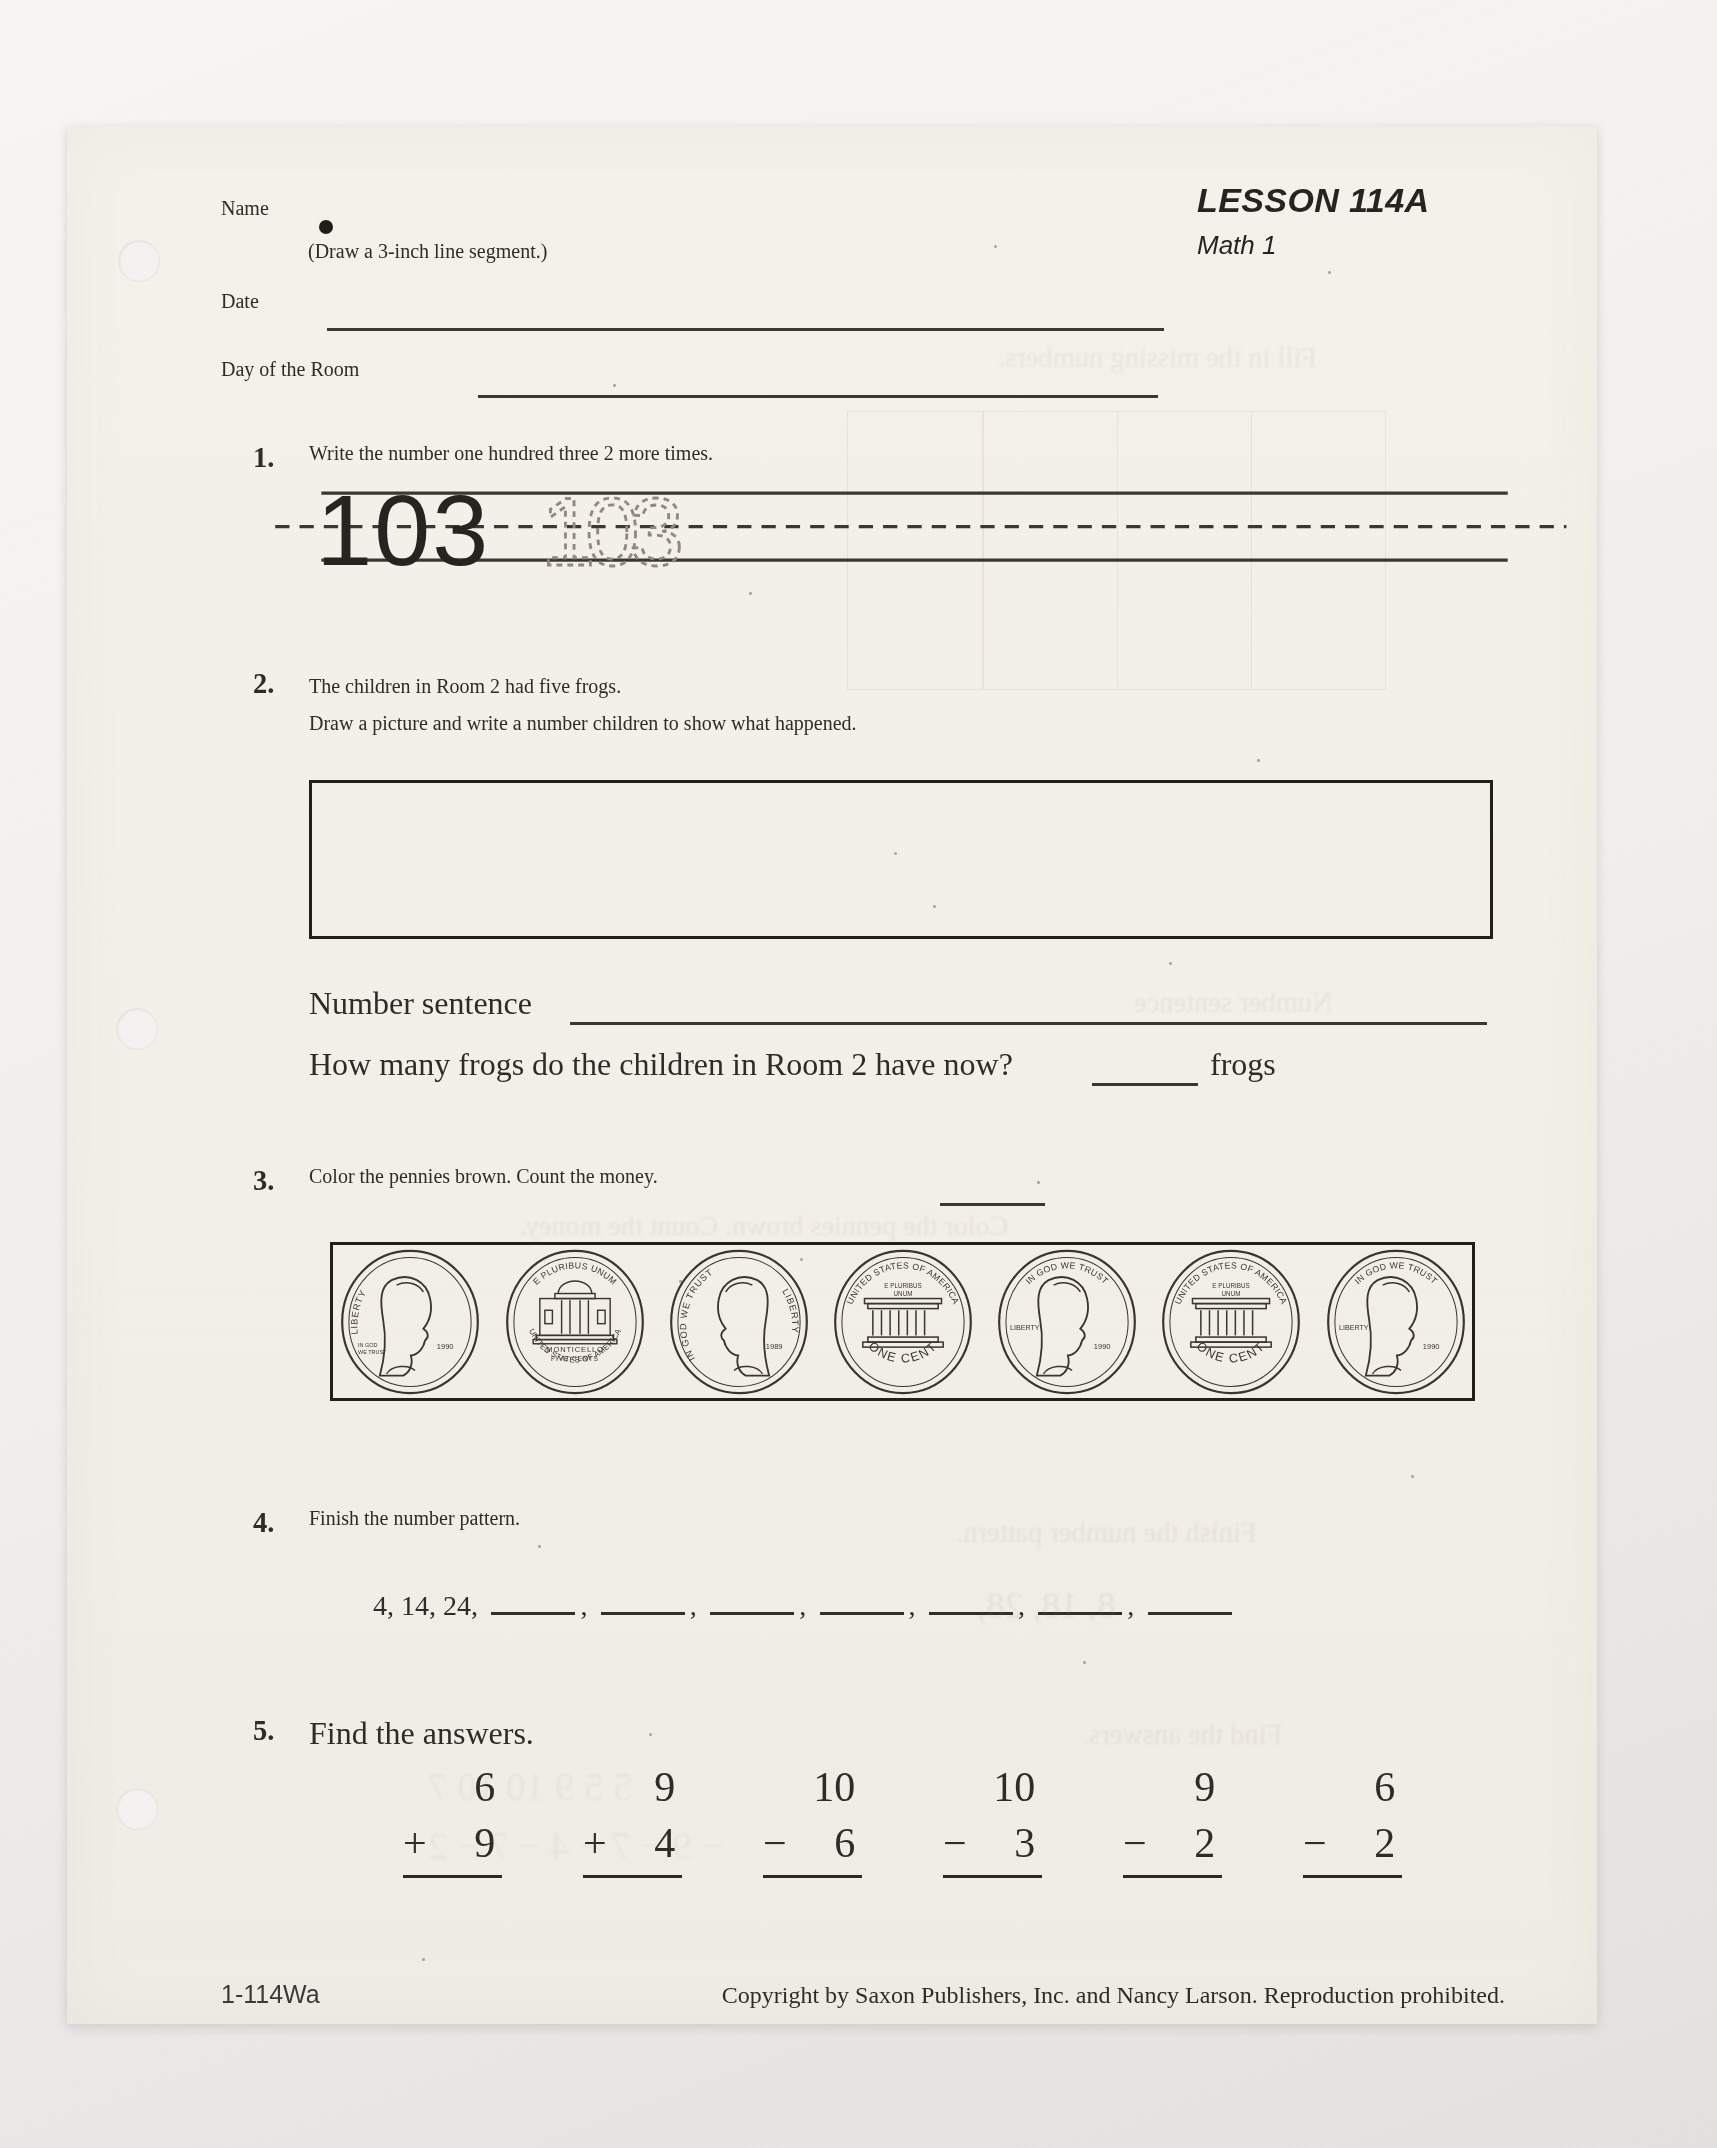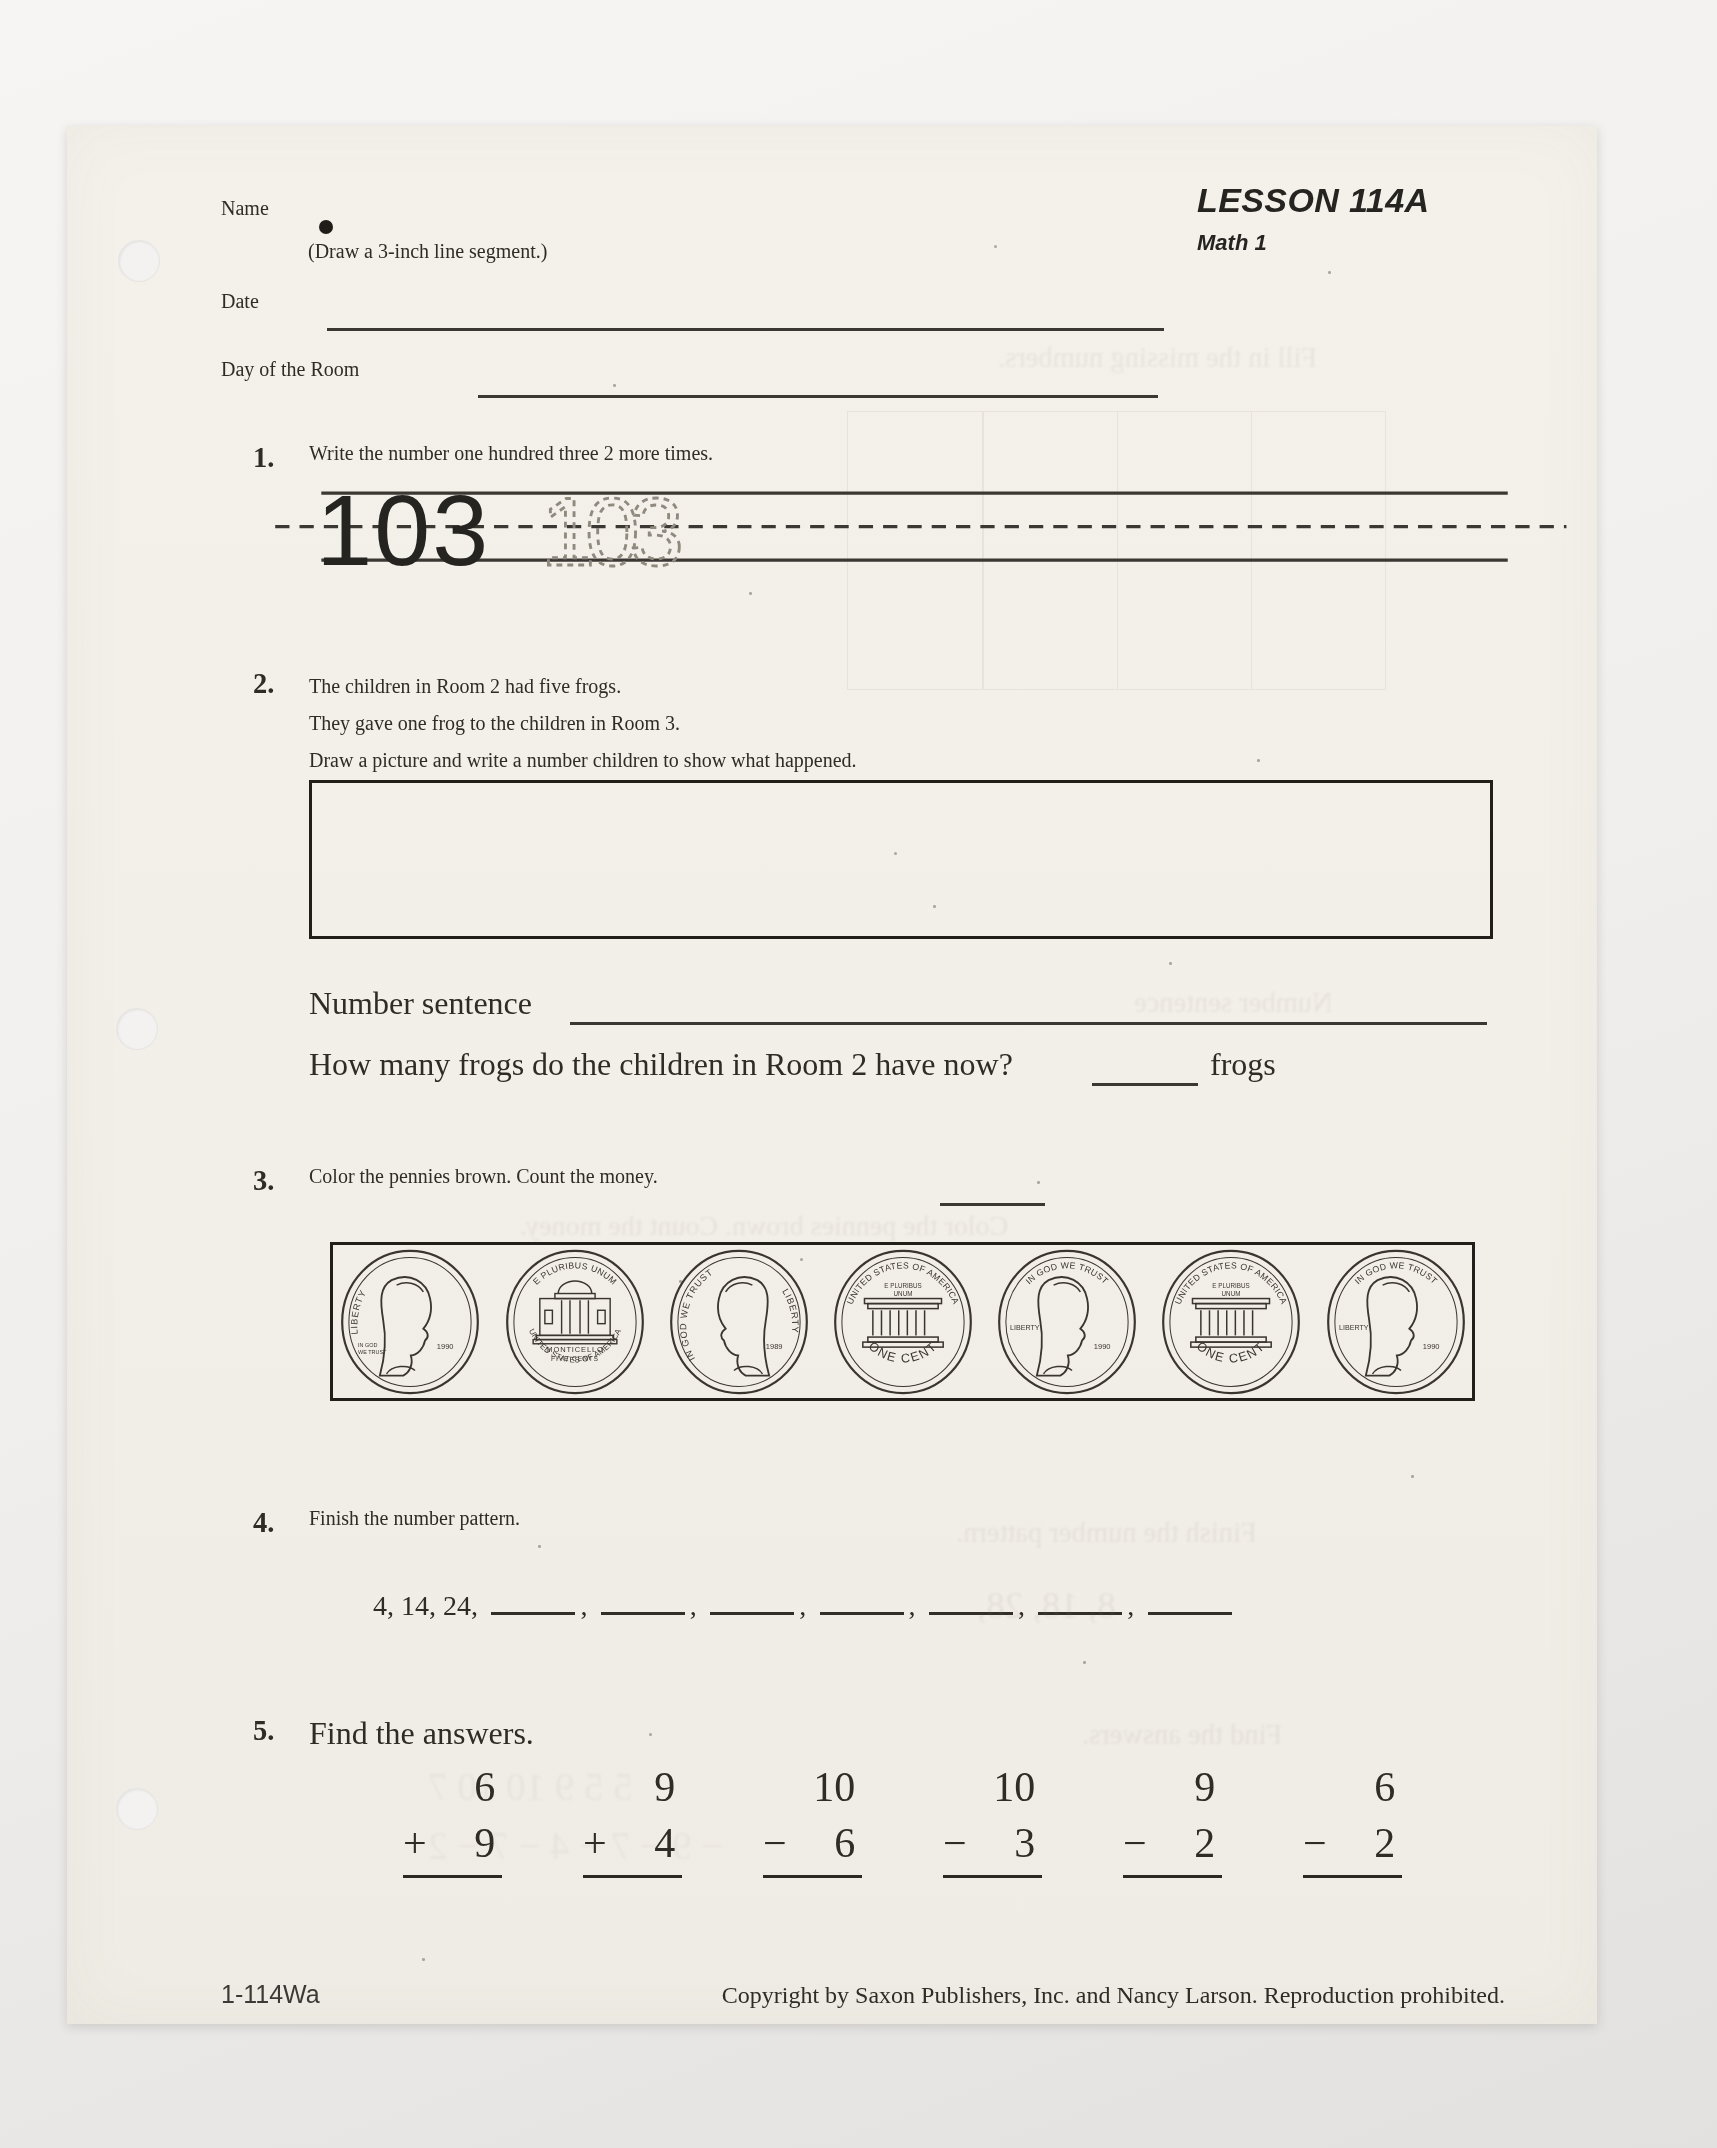--- a/index.html
+++ b/index.html
@@ -17,22 +17,22 @@
     background:#f3f2f0;border:0.8px solid rgba(0,0,0,.05);
     box-shadow:inset 0.8px 0.8px 2.5px rgba(0,0,0,.07);}
   .abs{position:absolute;white-space:nowrap;}
   .serif{font-family:"Liberation Serif",serif;}
   .rule{position:absolute;background:#3b3833;height:2.5px;}
   .t36{font-size:20px;} .t38{font-size:32px;}
   .qnum{font-size:28.5px;font-weight:bold;}
   .dot{position:absolute;width:14.3px;height:14.3px;border-radius:50%;background:#201d19;}
   .lesson{font-family:"Liberation Sans",sans-serif;font-weight:bold;font-style:italic;
     font-size:34px;letter-spacing:0.4px;color:#262420;}
-  .course{font-family:"Liberation Sans",sans-serif;font-weight:bold;font-style:italic;
-    font-size:22px;color:#262420;}
+  .course{font-family:"Liberation Sans",sans-serif;font-weight:normal;font-style:italic;
+    font-size:26px;color:#262420;}
   .box{position:absolute;border:3.4px solid #221f1b;background:transparent;}
   .q2text{line-height:37px;}
   .pattern{font-size:28px;}
   .blank{display:inline-block;width:84px;height:30px;border-bottom:3.4px solid #322f29;
     margin:0 5px 0 13.4px;vertical-align:baseline;}
   .q5row{position:absolute;left:336px;top:1638px;width:999px;display:flex;
     justify-content:space-between;}
   .prob{width:99px;font-size:42px;}
   .prob .ptop{text-align:right;padding-right:6.7px;line-height:1.1;}
   .prob .prow2{display:flex;justify-content:space-between;margin-top:10px;line-height:1.1;
@@ -86,21 +86,20 @@
     <line x1="63" y1="18" x2="1478" y2="18" stroke="#3b3833" stroke-width="4"></line>
     <line x1="8" y1="58" x2="1548" y2="58" stroke="#3b3833" stroke-width="4" stroke-dasharray="17 12"></line>
     <line x1="63" y1="98" x2="1478" y2="98" stroke="#3b3833" stroke-width="4"></line>
     <text x="57" y="104" font-family="Liberation Sans, sans-serif" font-size="120" fill="#262420" textLength="205">103</text>
     <text x="325" y="104" font-family="Liberation Sans, sans-serif" font-size="116" fill="none" stroke="#8f897e" stroke-width="3.4" stroke-dasharray="7 6" textLength="170">103</text>
   </svg>
 
   <div class="abs serif qnum" style="left:186px;top:542px;">2.</div>
   <div class="abs serif t36 q2text" style="left:242px;top:542px;">
     <div>The children in Room 2 had five frogs.</div>
-    <div>They gave one frog to the children in Room 3.</div>
     <div>Draw a picture and write a number children to show what happened.</div>
   </div>
   <div class="box" style="left:242px;top:654px;width:1178px;height:153px;"></div>
 
   <div class="abs serif t38" style="left:242px;top:859px;">Number sentence</div>
   <div class="rule" style="left:503px;top:896px;width:917px;"></div>
 
   <div class="abs serif t38" style="left:242px;top:920px;">How many frogs do the children in Room 2 have now?</div>
   <div class="rule" style="left:1025px;top:957px;width:106px;"></div>
   <div class="abs serif t38" style="left:1143px;top:920px;">frogs</div>

